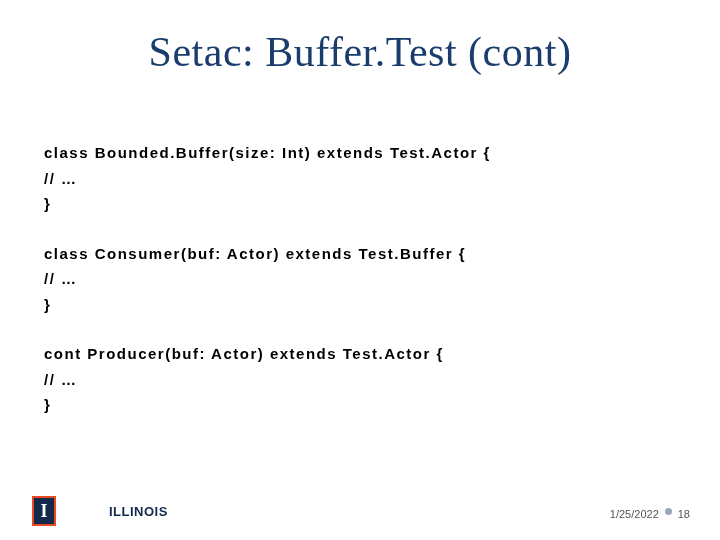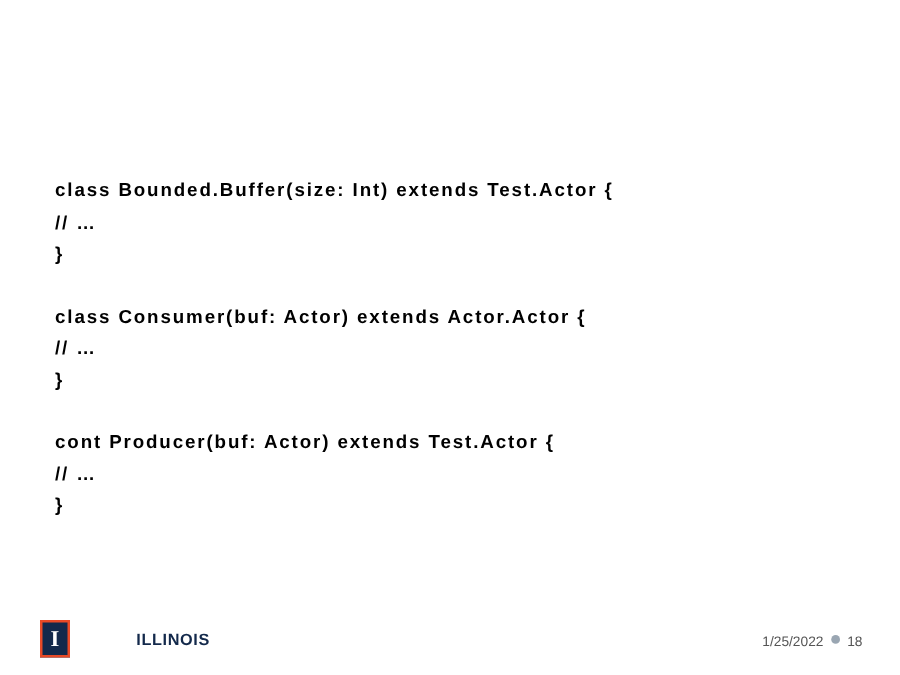--- a/index.html
+++ b/index.html
@@ -107,29 +107,30 @@
     border-radius: 50%;
     background: #9aa6b2;
     display: inline-block;
   }
 </style>
 </head>
 <body>
 
 <div class="slide">
 
+  <div class="title">Setac: Buffer.Test (cont)</div>
 
   <div class="code-area">
     <div class="code-block">
       <div>class Bounded.Buffer(size: Int) extends Test.Actor {</div>
       <div> // …</div>
       <div>}</div>
     </div>
     <div class="code-block">
-      <div>class Consumer(buf: Actor) extends Actor.Actor {</div>
+      <div>class Consumer(buf: Actor) extends Test.Buffer {</div>
       <div>// …</div>
       <div> }</div>
     </div>
     <div class="code-block">
       <div>cont Producer(buf: Actor) extends Test.Actor {</div>
       <div>// …</div>
       <div> }</div>
     </div>
   </div>
 

